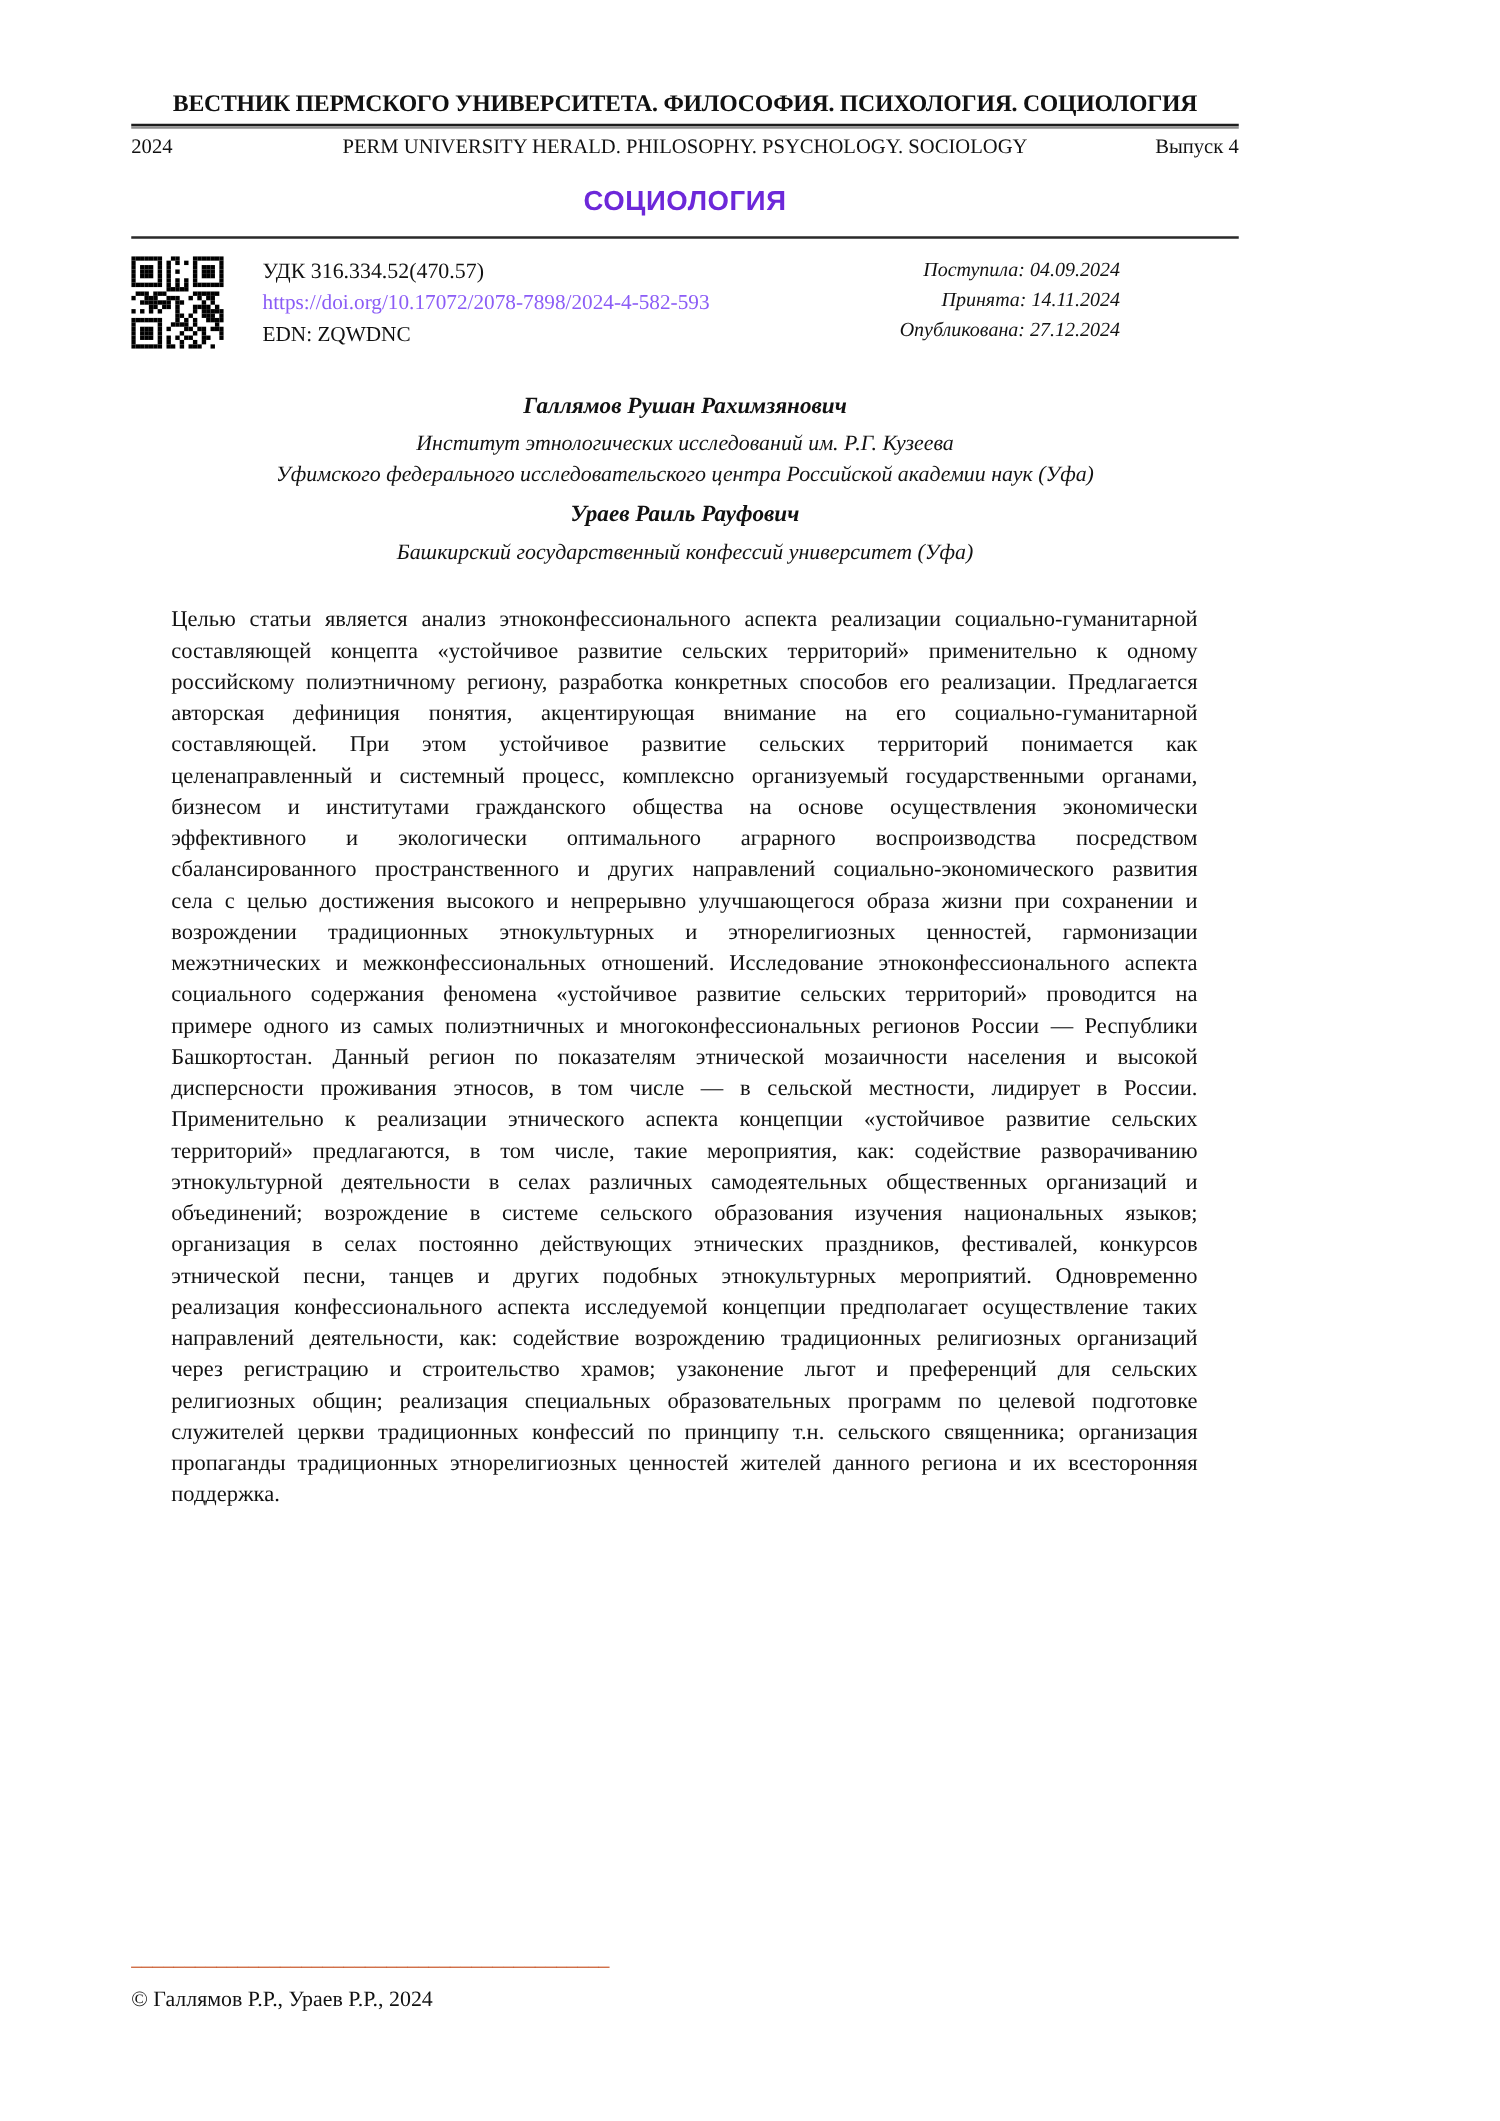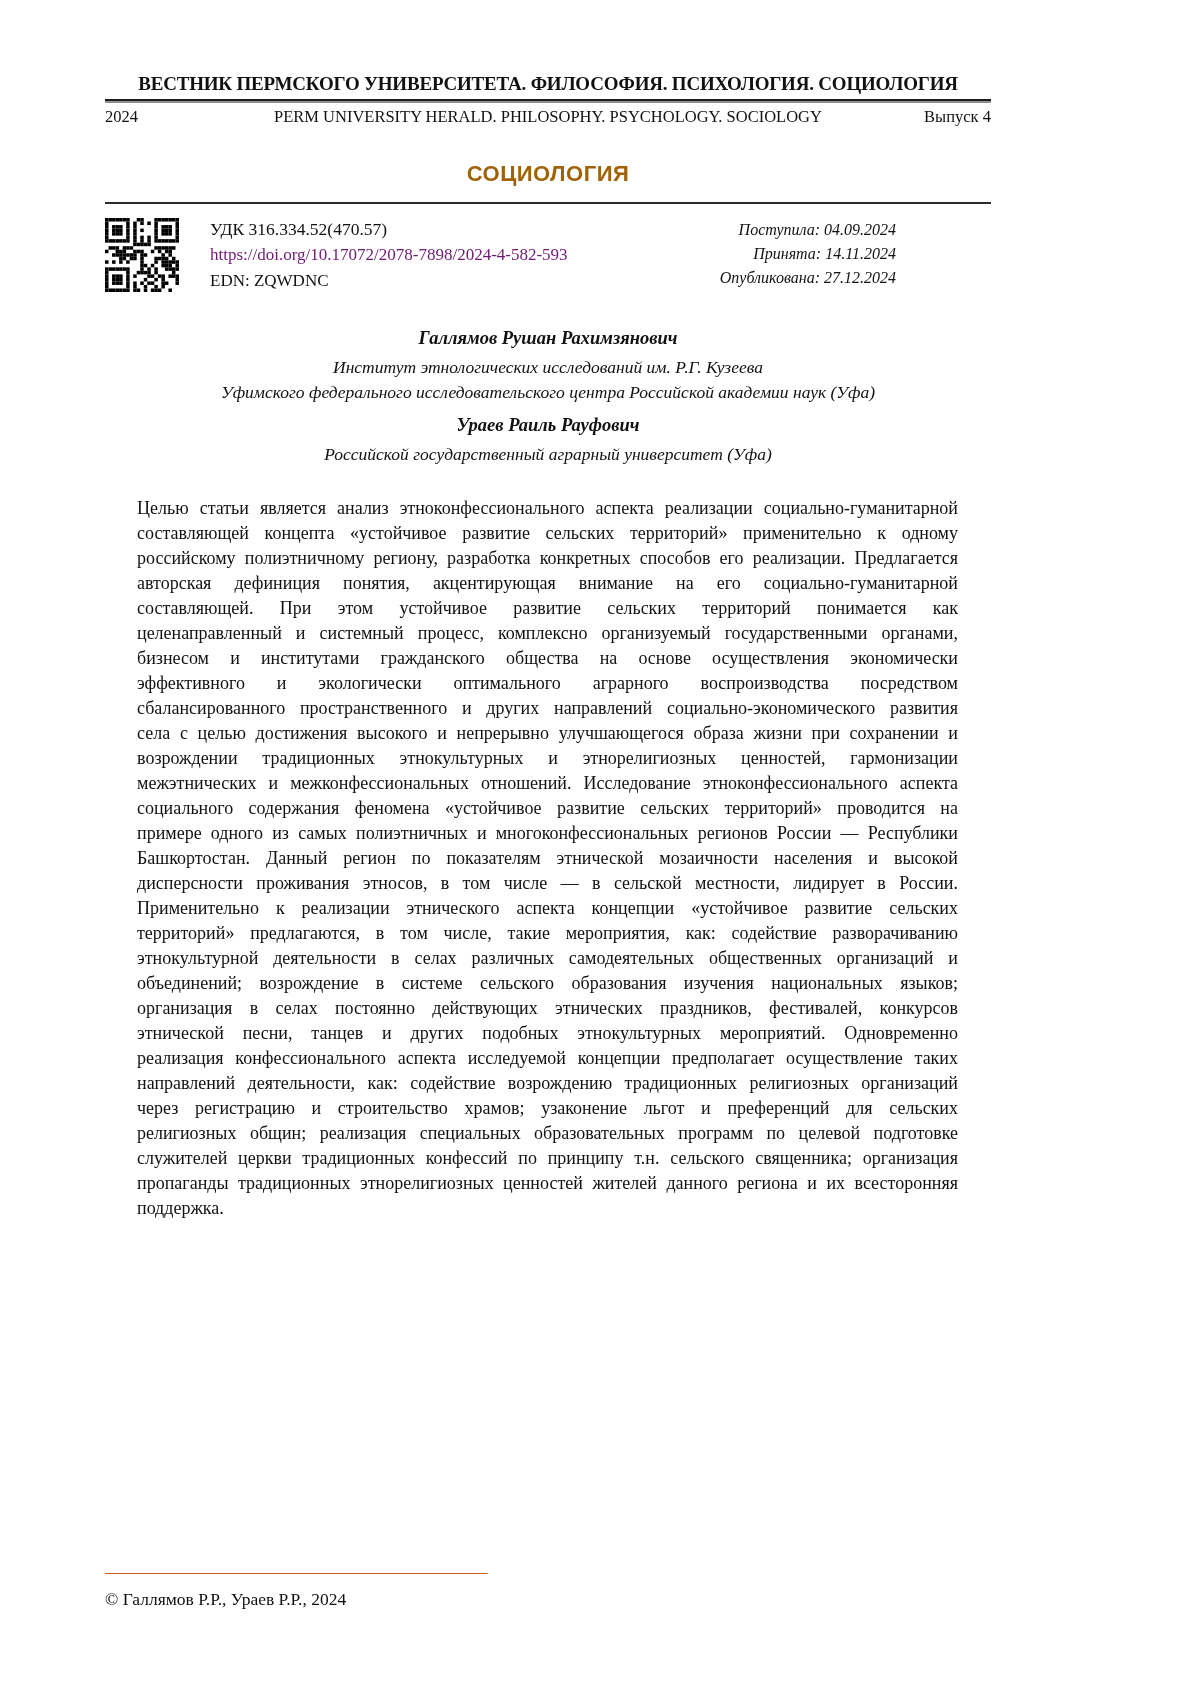--- a/index.html
+++ b/index.html
@@ -35,48 +35,48 @@
     position: relative;
     height: 22px;
     font-size: 16.5px;
     line-height: 22px;
   }
   .header-row2 .year { position: absolute; left: 0; top: 0; }
   .header-row2 .journal-en { position: absolute; left: 0; right: 0; text-align: center; }
   .header-row2 .issue { position: absolute; right: 0; top: 0; }
   
   .section-title {
-    margin-top: 33px;
+    margin-top: 20px;
     text-align: center;
     font-family: "Liberation Sans", "DejaVu Sans", sans-serif;
     font-weight: bold;
     font-size: 22px;
     letter-spacing: 0.5px;
     line-height: 26px;
-    color: #a16207;
+    color: #6d28d9;
   }
   .section-rule {
     margin-top: 15px;
     height: 0;
     border-top: 2px solid #2a2a2a;
   }
   
   .meta-row {
     margin-top: 12px;
     display: flex;
     justify-content: space-between;
     align-items: flex-start;
     height: 100px;
   }
   .meta-left { display: flex; align-items: flex-start; }
   .qr { width: 74px; height: 74px; margin-top: 2px; }
   .qr svg { display: block; width: 74px; height: 74px; fill: #000; }
   .udc-block { margin-left: 31px; font-size: 17px; line-height: 26px; }
   .udc-block .udc { font-size: 17.5px; }
-  .doi-link { color: #701a75; text-decoration: none; }
+  .doi-link { color: #8b5cf6; text-decoration: none; }
   .dates {
     text-align: right;
     font-style: italic;
     font-size: 16px;
     line-height: 24px;
     margin-right: 95px;
     margin-top: 2px;
   }
   
   .article-title {
@@ -382,21 +382,21 @@
       <div>Опубликована: 27.12.2024</div>
     </div>
   </div>
 
 
   <div class="authors">
     <div class="author-name">Галлямов Рушан Рахимзянович</div>
     <div class="author-aff">Институт этнологических исследований им. Р.Г. Кузеева</div>
     <div class="author-aff">Уфимского федерального исследовательского центра Российской академии наук (Уфа)</div>
     <div class="author-name">Ураев Раиль Рауфович</div>
-    <div class="author-aff">Российской государственный аграрный университет (Уфа)</div>
+    <div class="author-aff">Башкирский государственный конфессий университет (Уфа)</div>
   </div>
 
   <div class="abstract">Целью статьи является анализ этноконфессионального аспекта реализации социально-гуманитарной составляющей концепта «устойчивое развитие сельских территорий» применительно к одному российскому полиэтничному региону, разработка конкретных способов его реализации. Предлагается авторская дефиниция понятия, акцентирующая внимание на его социально-гуманитарной составляющей. При этом устойчивое развитие сельских территорий понимается как целенаправленный и системный процесс, комплексно организуемый государственными органами, бизнесом и институтами гражданского общества на основе осуществления экономически эффективного и экологически оптимального аграрного воспроизводства посредством сбалансированного пространственного и других направлений социально-экономического развития села с целью достижения высокого и непрерывно улучшающегося образа жизни при сохранении и возрождении традиционных этнокультурных и этнорелигиозных ценностей, гармонизации межэтнических и межконфессиональных отношений. Исследование этноконфессионального аспекта социального содержания феномена «устойчивое развитие сельских территорий» проводится на примере одного из самых полиэтничных и многоконфессиональных регионов России — Республики Башкортостан. Данный регион по показателям этнической мозаичности населения и высокой дисперсности проживания этносов, в том числе — в сельской местности, лидирует в России. Применительно к реализации этнического аспекта концепции «устойчивое развитие сельских территорий» предлагаются, в том числе, такие мероприятия, как: содействие разворачиванию этнокультурной деятельности в селах различных самодеятельных общественных организаций и объединений; возрождение в системе сельского образования изучения национальных языков; организация в селах постоянно действующих этнических праздников, фестивалей, конкурсов этнической песни, танцев и других подобных этнокультурных мероприятий. Одновременно реализация конфессионального аспекта исследуемой концепции предполагает осуществление таких направлений деятельности, как: содействие возрождению традиционных религиозных организаций через регистрацию и строительство храмов; узаконение льгот и преференций для сельских религиозных общин; реализация специальных образовательных программ по целевой подготовке служителей церкви традиционных конфессий по принципу т.н. сельского священника; организация пропаганды традиционных этнорелигиозных ценностей жителей данного региона и их всесторонняя поддержка.</div>
 
   <div class="footnote">
     <div class="footnote-sep">_____________________________________________</div>
     <div class="copyright">© Галлямов Р.Р., Ураев Р.Р., 2024</div>
   </div>
 
 </div>

